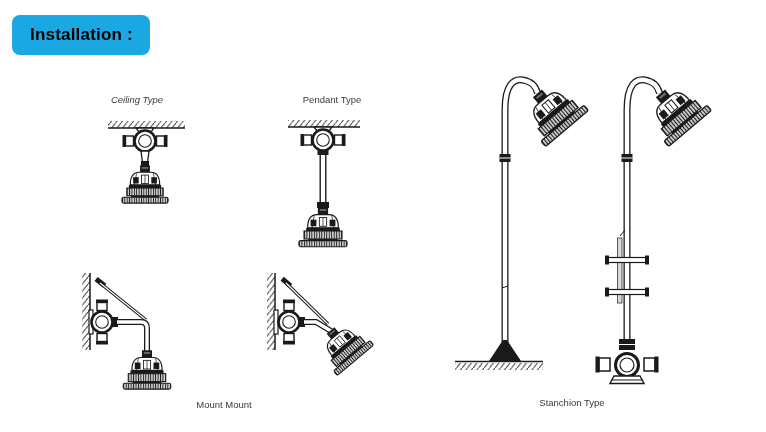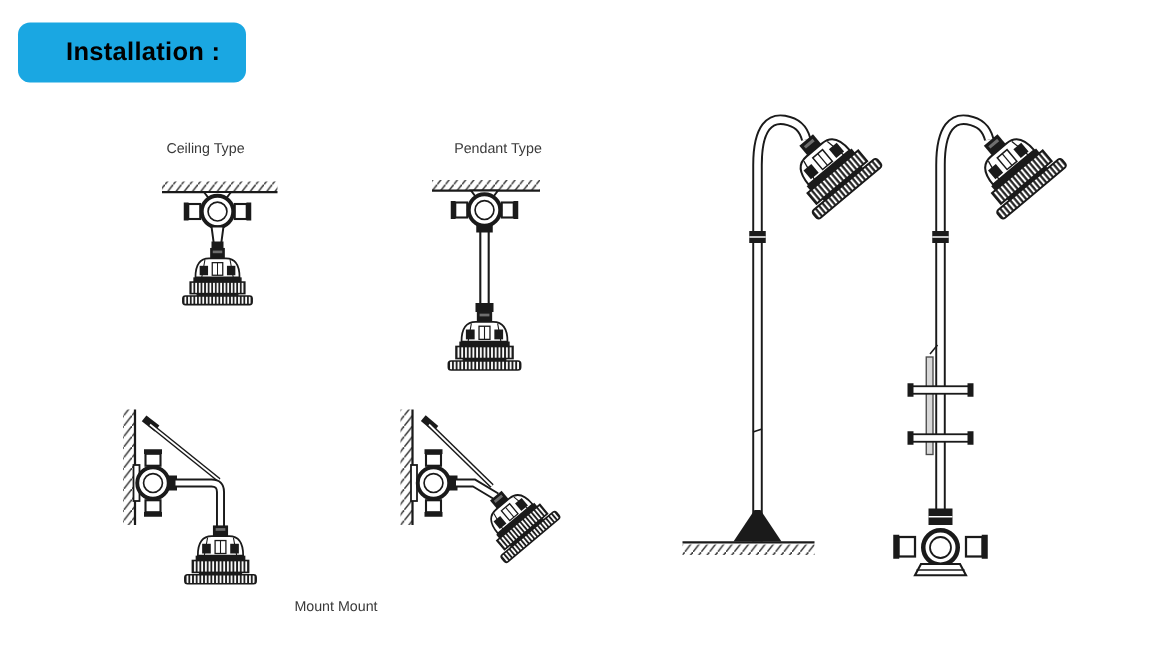--- a/index.html
+++ b/index.html
@@ -13,45 +13,46 @@
   body{
     width:766px;height:432px;background:var(--bg);
     font-family:"Liberation Sans", sans-serif;
     position:relative;overflow:hidden;
   }
   .stage{position:absolute;inset:0;width:766px;height:432px;background:var(--bg);}
   .header-badge{
     position:absolute;left:12px;top:15px;
     background:var(--header-bg);color:var(--header-text);
     font-size:17px;font-weight:bold;line-height:1;
-    padding:11px 17px 12px 32px;border-radius:8px;
+    padding:11px 17px 12px 18px;border-radius:8px;
     letter-spacing:.2px;
   }
   .fig-label{
     position:absolute;color:var(--label-color);
     font-size:9.5px;text-align:center;white-space:nowrap;
   }
-  #lbl-ceiling{left:87px;top:94px;width:100px;}
+  #lbl-ceiling{left:87px;top:94px;width:100px;font-style:italic;}
   #lbl-pendant{left:282px;top:94px;width:100px;}
   #lbl-wall{left:174px;top:399px;width:100px;}
   #lbl-stanchion{left:507px;top:397px;width:130px;}
   svg.diagrams{position:absolute;left:0;top:60px;}
 </style>
 </head>
 <body>
 
 <div class="stage">
 
   <div class="header-badge">
     <span>Installation :</span>
   </div>
 
   <div class="fig-label" id="lbl-ceiling">Ceiling Type</div>
   <div class="fig-label" id="lbl-pendant">Pendant Type</div>
   <div class="fig-label" id="lbl-wall">Mount Mount</div>
+  <div class="fig-label" id="lbl-stanchion">Stanchion Type</div>
 
   <svg class="diagrams" width="766" height="372" viewBox="0 0 766 372">
     <defs>
       <pattern id="hatch" width="5.5" height="7" patternUnits="userSpaceOnUse">
         <rect width="5.5" height="7" fill="#ffffff"></rect>
         <line x1="0" y1="7" x2="5.5" y2="0" stroke="#3a3a3a" stroke-width="1"></line>
       </pattern>
       <pattern id="fins" width="3.4" height="14" patternUnits="userSpaceOnUse">
         <rect width="3.4" height="14" fill="#ffffff"></rect>
         <rect x="0.9" width="1.7" height="14" fill="#1a1a1a"></rect>

